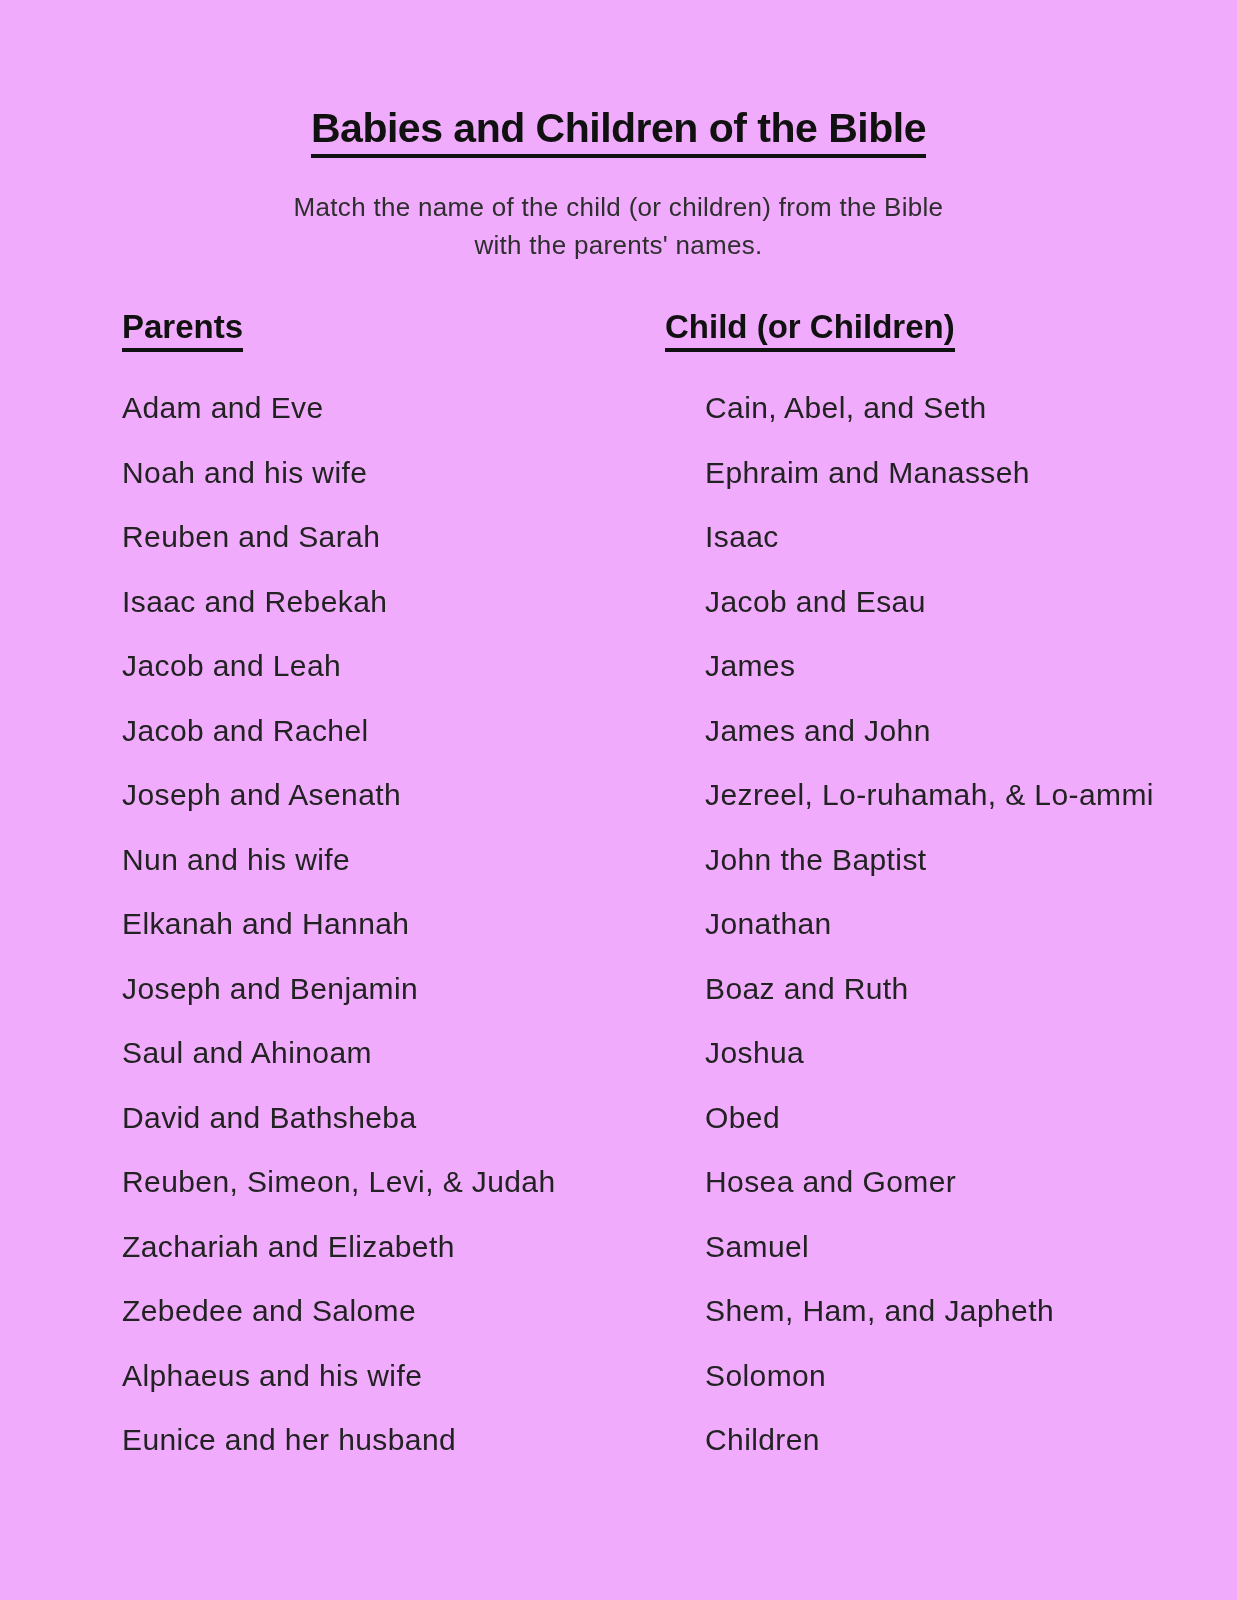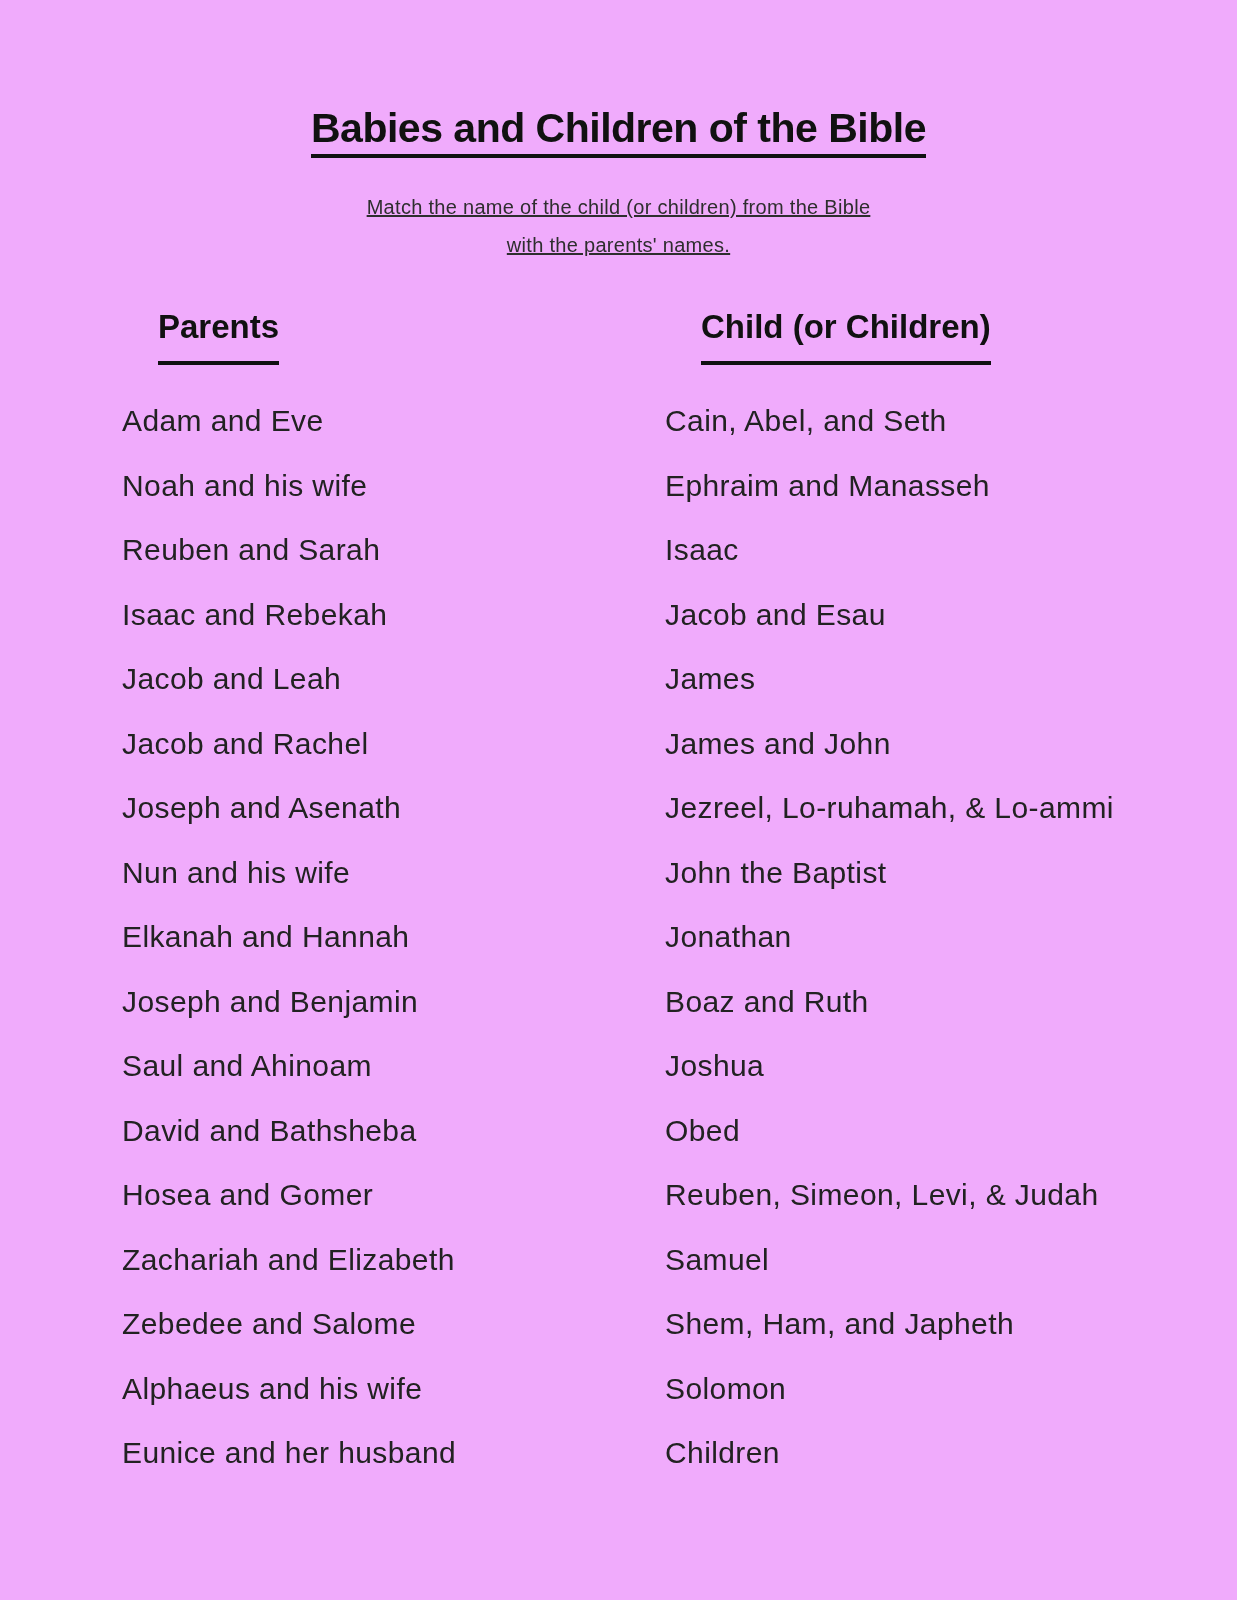--- a/index.html
+++ b/index.html
@@ -30,55 +30,54 @@
     font-weight: bold;
     letter-spacing: -0.5px;
     color: #111111;
     border-bottom: 4px solid #111111;
     padding-bottom: 3px;
     line-height: 1.1;
   }
   .subtitle {
     margin-top: 30px;
     text-align: center;
-    font-size: 20px;
+    font-size: 26px;
     line-height: 38px;
     color: #2e2e2e;
     letter-spacing: 0.3px;
-    text-decoration: underline;
   }
   .match-table {
     margin: 44px 0 0 122px;
     width: 990px;
   }
   .hdr-row {
     display: grid;
     grid-template-columns: 543px 1fr;
     margin-bottom: 24px;
   }
   .col-header {
     font-size: 33px;
     font-weight: bold;
     color: #111111;
   }
   .col-header .ul {
     display: inline-block;
     border-bottom: 4px solid #111111;
-    padding-bottom: 15px;
+    padding-bottom: 2px;
     line-height: 1.15;
-    margin-left: 36px;
   }
   .rows {
     display: block;
   }
   .row {
     display: grid;
     grid-template-columns: 543px 1fr;
     height: 64.5px;
     align-items: center;
+    gap: 40px;
   }
   .cell {
     font-size: 30px;
     letter-spacing: 0.4px;
     color: #222222;
     white-space: nowrap;
   }
 </style>
 </head>
 <body>
@@ -160,22 +159,22 @@
     <div class="cell">Saul and Ahinoam</div>
     <div class="cell">Joshua</div>
   </div>
 
   <div class="row">
     <div class="cell">David and Bathsheba</div>
     <div class="cell">Obed</div>
   </div>
 
   <div class="row">
+    <div class="cell">Reuben, Simeon, Levi, &amp; Judah</div>
     <div class="cell">Hosea and Gomer</div>
-    <div class="cell">Reuben, Simeon, Levi, &amp; Judah</div>
   </div>
 
   <div class="row">
     <div class="cell">Zachariah and Elizabeth</div>
     <div class="cell">Samuel</div>
   </div>
 
   <div class="row">
     <div class="cell">Zebedee and Salome</div>
     <div class="cell">Shem, Ham, and Japheth</div>

